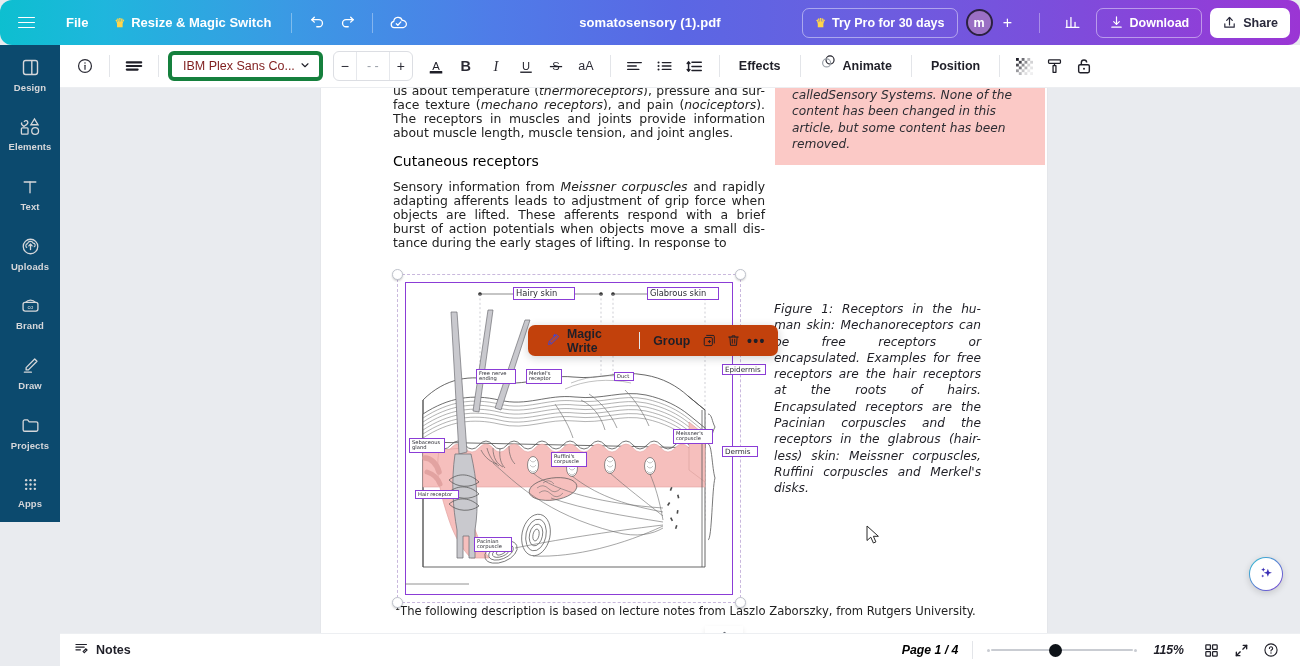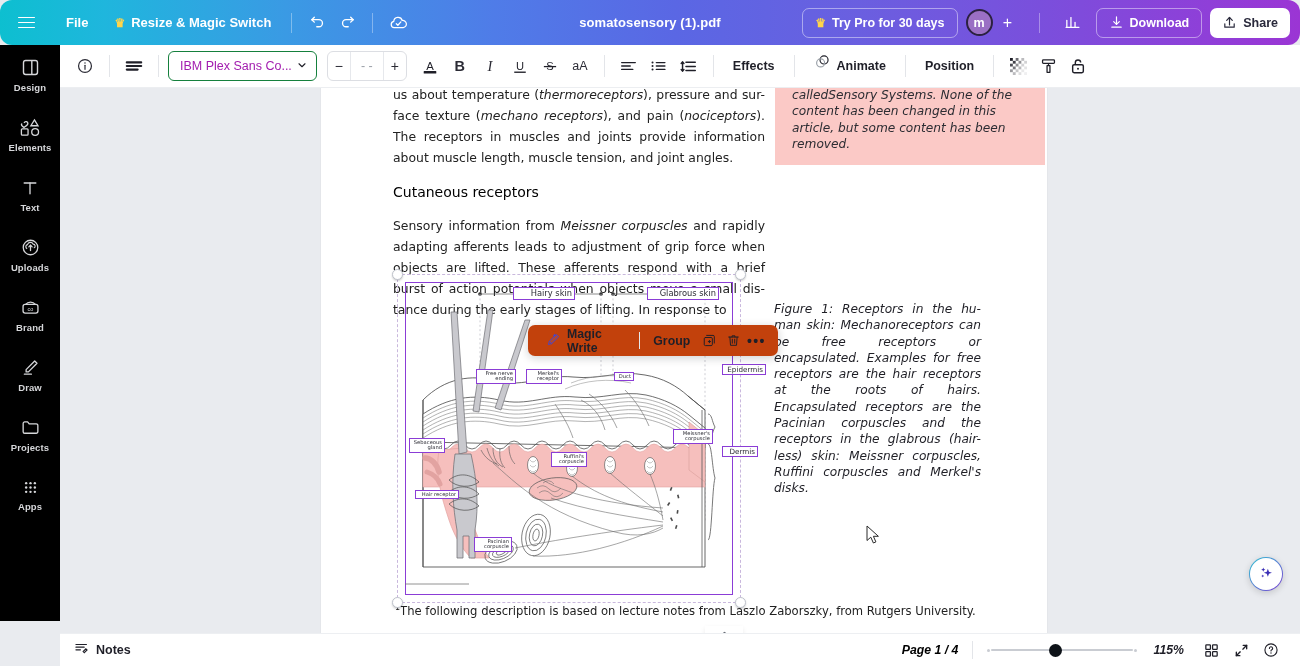--- a/index.html
+++ b/index.html
@@ -45,40 +45,40 @@
     font-size:12.5px; font-weight:bold; color:#fff; cursor:pointer;
   }
   .plusbtn { width:26px;height:26px; border-radius:50%; display:flex; align-items:center; justify-content:center; font-size:16px; cursor:pointer; margin-left:2px;}
   .share {
     background:#fff; color:#2a2a3c; border:none;
   }
   .share svg path { stroke:#2a2a3c; }
 
   
   .sidebar {
-    position:absolute; top:45px; left:0; width:60px; height:576px;
-    background:#000000; display:flex; flex-direction:column; align-items:center;
+    position:absolute; top:45px; left:0; width:60px; height:477px;
+    background:#0c4a6e; display:flex; flex-direction:column; align-items:center;
     padding-top:0;
   }
   .side-item { width:60px; height:60px; display:flex; flex-direction:column; align-items:center; justify-content:center; gap:4px; cursor:pointer; color:#d6d7da;}
   .side-item .lbl { font-size:9.5px; font-weight:bold; letter-spacing:.1px;}
   .side-item svg { display:block; }
 
   
   .toolbar {
     position:absolute; top:45px; left:60px; width:1240px; height:43px;
     background:#fff; display:flex; align-items:center; padding-left:10px; gap:0;
     border-bottom:1px solid #eceef1;
   }
   .tsep { width:1px; height:22px; background:#e3e5e9; margin:0 9px;}
   .tb-ico { width:30px; height:30px; border-radius:5px; display:flex; align-items:center; justify-content:center; cursor:pointer; color:#2b2b35;}
   .fontsel {
     display:flex; align-items:center; justify-content:space-between;
     height:30px; min-width:130px; padding:0 8px 0 11px; gap:4px;
-    border:1px solid #15803d; border-radius:6px; font-size:12.5px; color:#a21caf; cursor:pointer;
+    border:4px solid #15803d; border-radius:6px; font-size:12.5px; color:#7f1d1d; cursor:pointer;
   }
   .sizebox { display:flex; align-items:center; border:1px solid #dcdee3; border-radius:6px; height:30px; overflow:hidden; margin-left:10px;}
   .sizebox .sbtn { width:22px; height:28px; display:flex;align-items:center;justify-content:center; font-size:14px; color:#2b2b35; cursor:pointer;}
   .sizebox .sval { width:34px; text-align:center; font-size:12.5px; color:#9aa0a8; border-left:1px solid #e6e8ec; border-right:1px solid #e6e8ec; line-height:28px; cursor:text;}
   .tlabel { font-size:12.5px; font-weight:bold; color:#1f1f28; padding:0 10px; height:30px; line-height:30px; border-radius:5px; cursor:pointer; white-space:nowrap;}
   .tbold { font-size:14.5px; font-weight:bold; }
   .tital { font-size:14.5px; font-style:italic; font-family:"Liberation Serif", serif;}
 
   
   .canvas-area {
@@ -86,21 +86,21 @@
     background:#e9ebef; overflow:hidden;
   }
   .page {
     position:absolute; left:261px; top:0px; width:726px; height:545px;
     background:#fff; box-shadow:0 0 0 1px rgba(0,0,0,.02);
   }
   .doc { position:absolute; left:0; top:0; width:726px; height:545px; }
 
   .col-left {
     position:absolute; left:72px; top:-4px; width:372px;
-    font-family:"DejaVu Sans", sans-serif; font-size:12.4px; color:#222; line-height:21px;
+    font-family:"DejaVu Sans", sans-serif; font-size:12.4px; color:#222; line-height:14px;
     text-align:justify;
   }
   .col-left p { margin:0 0 0 0; }
   .h-sub { font-size:14px; color:#000000; margin:14px 0 12px 0; font-family:"DejaVu Sans", sans-serif;}
   .it { font-style:italic; }
 
   .pinkbox {
     position:absolute; left:454px; top:-8px; width:270px; height:85px;
     background:#fbc9c6; overflow:hidden;
   }
@@ -138,21 +138,21 @@
   }
   .h-tl { left:-13px; top:-13px;} .h-tr{ right:-13px; top:-13px;}
   .h-bl { left:-13px; bottom:-13px;} .h-br{ right:-13px; bottom:-13px;}
 
   .fig-svg { position:absolute; left:0; top:0; }
 
   .dlabel {
     position:absolute;
     font-family:"DejaVu Sans", sans-serif;
     background:#fff; border:1.2px solid #8b3dd6; color:#2a2a33;
-    line-height:1.04; text-align:right; padding:1px 2px; white-space:pre-line;
+    line-height:1.04; text-align:left; padding:1px 2px; white-space:pre-line;
   }
 
   
   .ctxbar {
     position:absolute; left:468px; top:237px; width:250px; height:31px;
     background:#c2410c; border-radius:7px; box-shadow:0 2px 10px rgba(14,19,24,.20);
     display:flex; align-items:center; padding:0 10px; gap:0; z-index:12;
   }
   .ctx-item { display:flex; align-items:center; gap:6px; font-size:12.3px; font-weight:bold; color:#1f1f28; padding:0 8px; height:25px; border-radius:5px; cursor:pointer;}
   .ctx-sep { width:1px; height:17px; background:#e5e7eb; margin:0 5px;}

